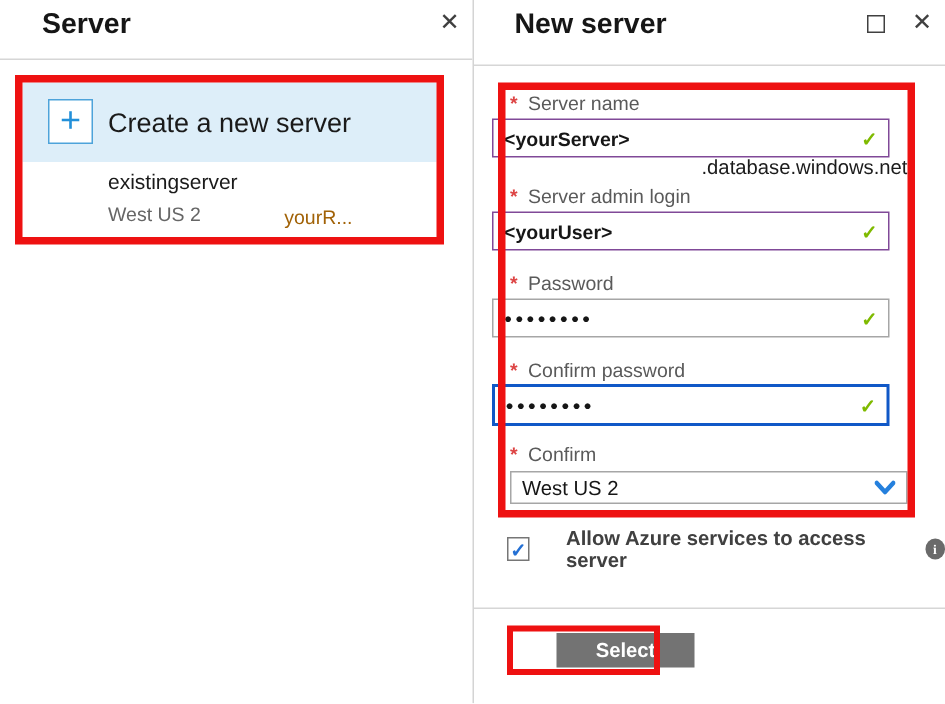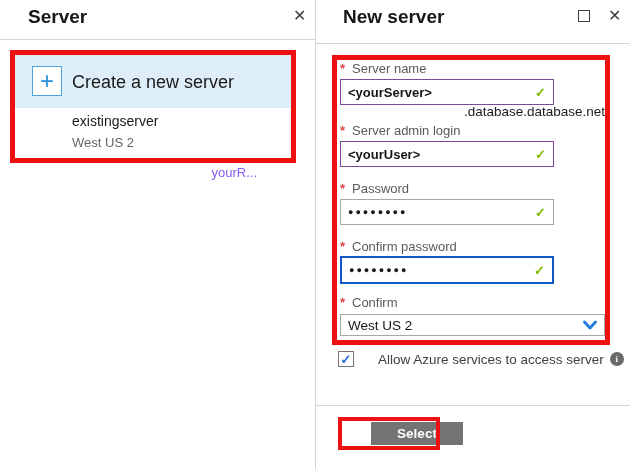--- a/index.html
+++ b/index.html
@@ -29,46 +29,46 @@
   
   .list-row { position:absolute; left:15px; width:276px; cursor:pointer; }
   #row-create { top:55px; height:53px; background:#ddeef9; }
   #row-existing { top:108px; height:50px; background:#fff; }
   .plus-box { position:absolute; left:17px; top:11px; width:30px; height:30px; background:#fff;
               border:1px solid #4da3da; display:flex; align-items:center; justify-content:center;
               font-size:24px; font-weight:400; color:#2390d9; line-height:1; }
   .row-label { position:absolute; left:57px; top:17px; font-size:18px; color:#1a1a1a; }
   .srv-title { position:absolute; left:57px; top:5px; font-size:14px; color:#1a1a1a; }
   .srv-sub   { position:absolute; left:57px; top:27px; font-size:13px; color:#666; }
-  .srv-rg    { position:absolute; right:34px; top:29px; font-size:13px; color:#8b5cf6;margin-top:28px; }
+  .srv-rg    { position:absolute; right:56px; top:29px; font-size:13px; color:#a16207; }
   .sql-icon  { position:absolute; left:13px; top:8px; width:36px; height:38px; }
   .gear-glyph{ position:absolute; right:-2px; bottom:1px; font-size:15px; color:#8a8a8a; line-height:1; }
 
   
   .fld-label { position:absolute; left:36px; font-size:13px; color:#5a5a5a; }
   .req-star  { position:absolute; left:24px; font-size:13px; font-weight:700; color:#dd4444; }
-  .input { position:absolute; left:24px; width:214px; height:21px; background:#fff;
+  .input { position:absolute; left:12px; width:265px; height:21px; background:#fff;
            border:1px solid #a6a6a6; display:flex; align-items:center; justify-content:space-between;
            padding:12px 7px; cursor:text; }
   .input .value { font-size:13px; font-weight:700; color:#161616; }
   .input .value.dots { font-size:9px; letter-spacing:2px; }
   .input.purple { border-color:#804998; }
   .input.focus-blue { border:2px solid #1058c7; }
   .check { font-size:13px; font-weight:700; color:#7fba00; }
   .suffix { position:absolute; right:25px; font-size:13.5px; color:#1b1b1b; }
   .dropdown { position:absolute; left:24px; width:265px; height:22px; background:#fff;
               border:1px solid #a6a6a6; display:flex; align-items:center; justify-content:space-between;
               padding:0 7px; cursor:pointer; }
   .dropdown .value { font-size:13.5px; color:#161616; }
 
   .cb-row { position:absolute; left:22px; top:351px; display:flex; align-items:center; }
   .checkbox { width:16px; height:16px; background:#fff; border:1px solid #767676;
               display:flex; align-items:center; justify-content:center; cursor:pointer;
               font-size:13px; font-weight:700; color:#2470d4; line-height:1; }
-  .cb-label { margin-left:24px; font-size:13.5px; color:#404040; }
+  .cb-label { margin-left:24px; font-size:13.5px; color:#404040;font-weight:bold; }
   .info-icon { margin-left:6px; width:14px; height:14px; border-radius:50%; background:#6a6a6a;
                color:#fff; font-size:9px; font-weight:700; display:flex; align-items:center;
                justify-content:center; cursor:pointer; font-family:"Liberation Serif", serif; }
   .footer-divider { position:absolute; left:0; right:0; top:405px; height:1px; background:#d6d6d6; }
   .btn-select { position:absolute; left:27px; top:422px; width:92px; height:23px; background:#737373;
                 color:#fff; font-size:13.5px; font-weight:700; border:none; display:flex;
                 align-items:center; justify-content:center; cursor:pointer;margin-left:28px; }
 </style>
 </head>
 <body>
@@ -99,21 +99,21 @@
     <span class="icon-max"></span>
     <span class="icon-close">✕</span>
     <div class="hdr-divider"></div>
 
     <span class="req-star" style="top:61px">*</span>
     <span class="fld-label" style="top:61px">Server name</span>
     <div class="input purple" style="top:79px">
       <span class="value">&lt;yourServer&gt;</span>
       <span class="check">✓</span>
     </div>
-    <div class="suffix" style="top:104px">.database.database.net</div>
+    <div class="suffix" style="top:104px">.database.windows.net</div>
 
     <span class="req-star" style="top:123px">*</span>
     <span class="fld-label" style="top:123px">Server admin login</span>
     <div class="input purple" style="top:141px">
       <span class="value">&lt;yourUser&gt;</span>
       <span class="check">✓</span>
     </div>
 
     <span class="req-star" style="top:181px">*</span>
     <span class="fld-label" style="top:181px">Password</span>

